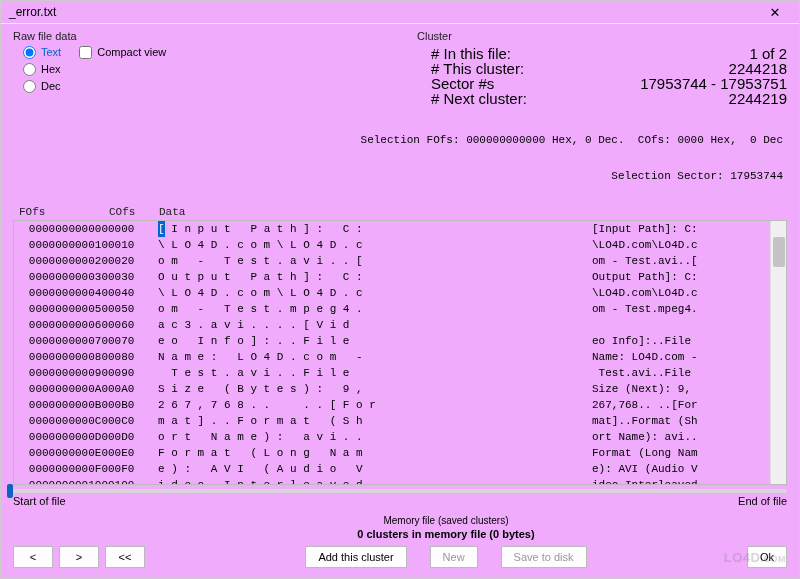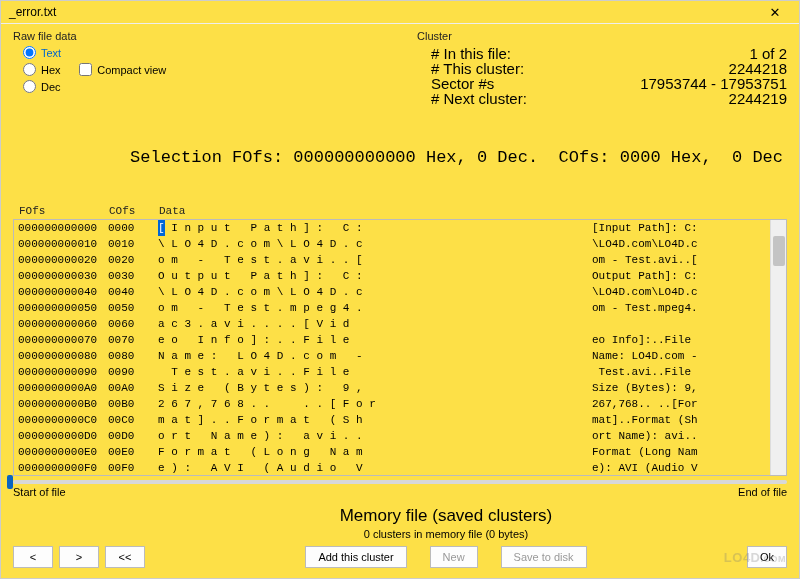--- a/index.html
+++ b/index.html
@@ -9,21 +9,21 @@
       background: #fff;
       width: 800px;
       height: 579px;
       overflow: hidden;
       position: relative;
     }
     .window {
       width: 800px;
       height: 579px;
       border: 1px solid #ccc;
-      background: #fde047;
+      background: #f0abfc;
       display: flex;
       flex-direction: column;
     }
     .titlebar {
       height: 28px;
       display: flex;
       align-items: center;
       justify-content: space-between;
       padding: 0 8px;
       border-bottom: 1px solid #eee;
@@ -40,32 +40,32 @@
       padding: 6px 12px 0 12px;
       gap: 16px;
     }
     .group {
       flex: 0 0 auto;
     }
     .group-title { font-size: 11px; color: #222; margin-bottom: 4px; }
     .raw-group { width: 260px; }
     .raw-body { display: flex; gap: 18px; padding-left: 10px; }
     .radio-stack { display: flex; flex-direction: column; gap: 4px; }
-    .radio-row, .check-row { display: flex; align-items: center; gap: 5px; font-size: 11px; }
+    .radio-row, .check-row { display: flex; gap: 5px; font-size: 11px; }
     .radio-row input, .check-row input { width: 13px; height: 13px; }
     .radio-row.sel label { color: #0066cc; }
     .cluster-group { margin-left: auto; width: 370px; }
     .cluster-row { display: flex; justify-content: space-between; padding-left: 14px; line-height: 15px; font-size: 15px;}
     .cluster-row .cl-label {}
     .cluster-row .cl-value { text-align: right; }
 
     .selection-lines {
       text-align: right;
       font-family: "Courier New", monospace;
-      font-size: 17px;
+      font-size: 11px;
       padding: 4px 16px 0 0;
       white-space: pre;
     }
 
     .col-headers {
       font-family: "Courier New", monospace;
       font-size: 11px;
       padding: 0 16px 2px 18px;
       display: flex;
       color: #222;
@@ -87,21 +87,21 @@
     .hex-scroll-region {
       overflow: hidden;
       flex: 1;
     }
     .hex-row-line {
       display: flex;
       white-space: pre;
       line-height: 16px;
       padding-left: 4px;
     }
-    .hex-fofs { width: 90px; }
+    .hex-fofs { width: 90px; text-align: right; }
     .hex-cofs { width: 50px; }
     .hex-data { width: 434px; letter-spacing: 0; }
     .hex-ascii { width: 160px; }
     .caret {
       display: inline-block;
       background: #0066d6;
       color: #fff;
     }
     .scrollbar-v {
       width: 16px;
@@ -154,22 +154,22 @@
       font-size: 11px;
       font-family: inherit;
       cursor: pointer;
       min-width: 40px;
     }
     .btn.disabled { color: #999; cursor: default; }
     .mem-area {
       flex: 1;
       text-align: center;
     }
-    .mem-title { font-size: 17px; margin-bottom: 2px; }
-    .mem-status { font-size: 11px; margin-bottom: 6px; }
+    .mem-title { font-size: 10px; margin-bottom: 2px; }
+    .mem-status { font-size: 11px; margin-bottom: 6px; font-weight: bold; }
     .mem-buttons { display: flex; gap: 23px; justify-content: center; }
     .ok-area { display: flex; align-items: flex-end; }
 
     .watermark {
       position: absolute;
       right: 14px; bottom: 14px;
       font-size: 13px;
       font-weight: 600;
       color: rgba(120,120,120,0.28);
       letter-spacing: 0.5px;
@@ -231,41 +231,42 @@
       </div>
       <div class="cluster-row">
         <span class="cl-label"># Next cluster:</span>
         <span class="cl-value">2244219</span>
       </div>
     </div>
   </div>
 
   <div class="selection-lines">
     <div>Selection FOfs: 000000000000 Hex, 0 Dec.  COfs: 0000 Hex,  0 Dec</div>
+    <div>Selection Sector: 17953744</div>
   </div>
 
   <div class="col-headers">
     <span class="ch-fofs">FOfs</span>
     <span class="ch-cofs">COfs</span>
     <span class="ch-data">Data</span>
   </div>
 
   <div class="hex-area">
     <div class="hex-scroll-region" id="hex-rows">
         <div class="hex-row-line"><span class="hex-fofs">000000000000</span><span class="hex-cofs">0000</span><span class="hex-data"><span class="caret">[</span> I n p u t   P a t h ] :   C : </span><span class="hex-ascii">[Input Path]: C:</span></div>
         <div class="hex-row-line"><span class="hex-fofs">000000000010</span><span class="hex-cofs">0010</span><span class="hex-data">\ L O 4 D . c o m \ L O 4 D . c </span><span class="hex-ascii">\LO4D.com\LO4D.c</span></div>
         <div class="hex-row-line"><span class="hex-fofs">000000000020</span><span class="hex-cofs">0020</span><span class="hex-data">o m   -   T e s t . a v i . . [ </span><span class="hex-ascii">om - Test.avi..[</span></div>
         <div class="hex-row-line"><span class="hex-fofs">000000000030</span><span class="hex-cofs">0030</span><span class="hex-data">O u t p u t   P a t h ] :   C : </span><span class="hex-ascii">Output Path]: C:</span></div>
         <div class="hex-row-line"><span class="hex-fofs">000000000040</span><span class="hex-cofs">0040</span><span class="hex-data">\ L O 4 D . c o m \ L O 4 D . c </span><span class="hex-ascii">\LO4D.com\LO4D.c</span></div>
         <div class="hex-row-line"><span class="hex-fofs">000000000050</span><span class="hex-cofs">0050</span><span class="hex-data">o m   -   T e s t . m p e g 4 . </span><span class="hex-ascii">om - Test.mpeg4.</span></div>
         <div class="hex-row-line"><span class="hex-fofs">000000000060</span><span class="hex-cofs">0060</span><span class="hex-data">a c 3 . a v i . . . . [ V i d   </span></div>
         <div class="hex-row-line"><span class="hex-fofs">000000000070</span><span class="hex-cofs">0070</span><span class="hex-data">e o   I n f o ] : . . F i l e   </span><span class="hex-ascii">eo Info]:..File </span></div>
         <div class="hex-row-line"><span class="hex-fofs">000000000080</span><span class="hex-cofs">0080</span><span class="hex-data">N a m e :   L O 4 D . c o m   - </span><span class="hex-ascii">Name: LO4D.com -</span></div>
         <div class="hex-row-line"><span class="hex-fofs">000000000090</span><span class="hex-cofs">0090</span><span class="hex-data">  T e s t . a v i . . F i l e   </span><span class="hex-ascii"> Test.avi..File </span></div>
-        <div class="hex-row-line"><span class="hex-fofs">0000000000A0</span><span class="hex-cofs">00A0</span><span class="hex-data">S i z e   ( B y t e s ) :   9 , </span><span class="hex-ascii">Size (Bytes): 9,</span></div>
+        <div class="hex-row-line"><span class="hex-fofs">0000000000A0</span><span class="hex-cofs">00A0</span><span class="hex-data">S i z e   ( B y t e s ) :   9 , </span><span class="hex-ascii">Size (Next): 9,</span></div>
         <div class="hex-row-line"><span class="hex-fofs">0000000000B0</span><span class="hex-cofs">00B0</span><span class="hex-data">2 6 7 , 7 6 8 . .     . . [ F o r</span><span class="hex-ascii">267,768.. ..[For</span></div>
         <div class="hex-row-line"><span class="hex-fofs">0000000000C0</span><span class="hex-cofs">00C0</span><span class="hex-data">m a t ] . . F o r m a t   ( S h </span><span class="hex-ascii">mat]..Format (Sh</span></div>
         <div class="hex-row-line"><span class="hex-fofs">0000000000D0</span><span class="hex-cofs">00D0</span><span class="hex-data">o r t   N a m e ) :   a v i . . </span><span class="hex-ascii">ort Name): avi..</span></div>
         <div class="hex-row-line"><span class="hex-fofs">0000000000E0</span><span class="hex-cofs">00E0</span><span class="hex-data">F o r m a t   ( L o n g   N a m </span><span class="hex-ascii">Format (Long Nam</span></div>
         <div class="hex-row-line"><span class="hex-fofs">0000000000F0</span><span class="hex-cofs">00F0</span><span class="hex-data">e ) :   A V I   ( A u d i o   V </span><span class="hex-ascii">e): AVI (Audio V</span></div>
         <div class="hex-row-line"><span class="hex-fofs">000000000100</span><span class="hex-cofs">0100</span><span class="hex-data">i d e o   I n t e r l e a v e d </span><span class="hex-ascii">ideo Interleaved</span></div>
       </div>
     <div class="scrollbar-v">
       <div class="thumb"></div>
     </div>

